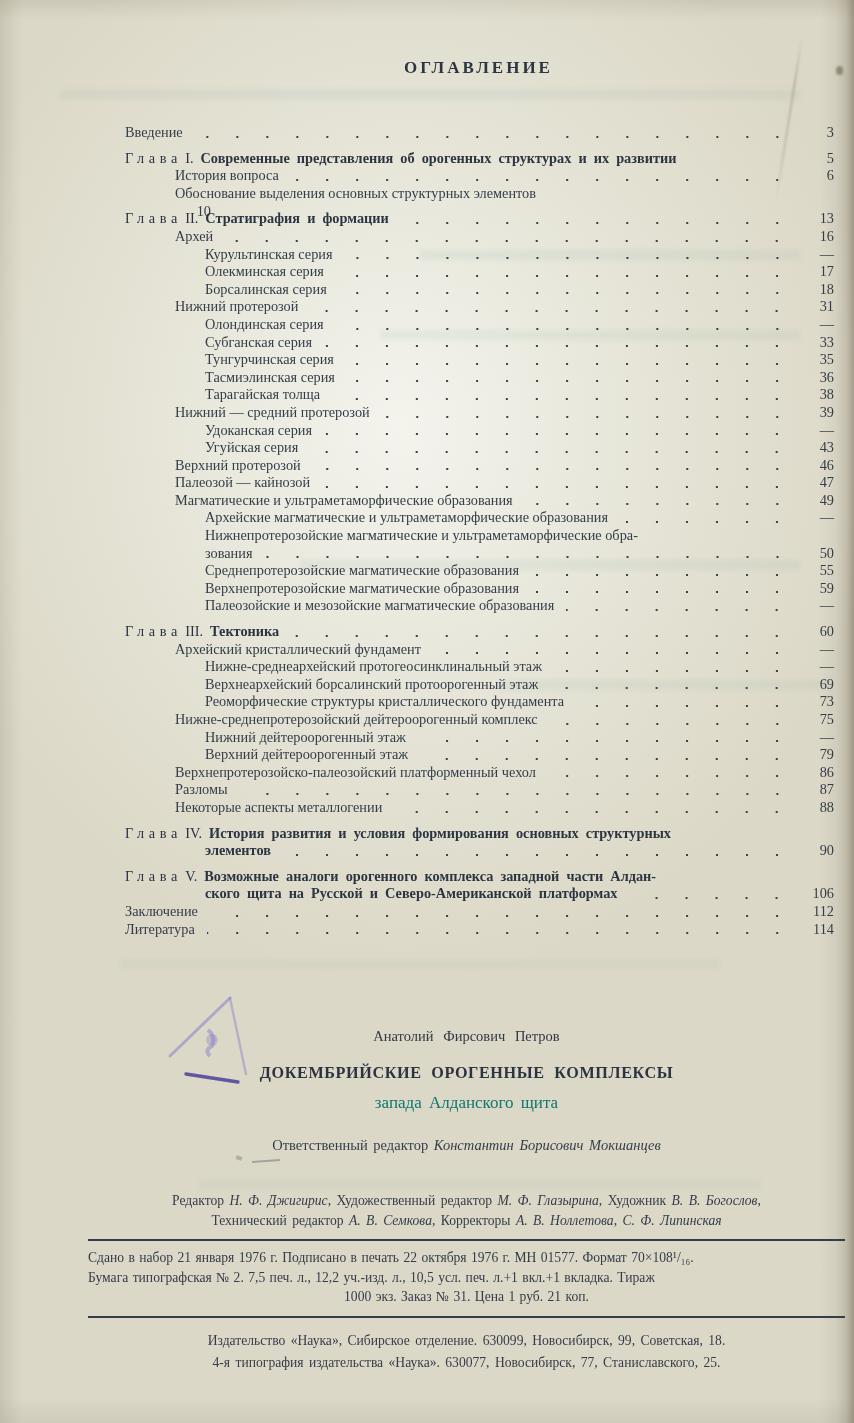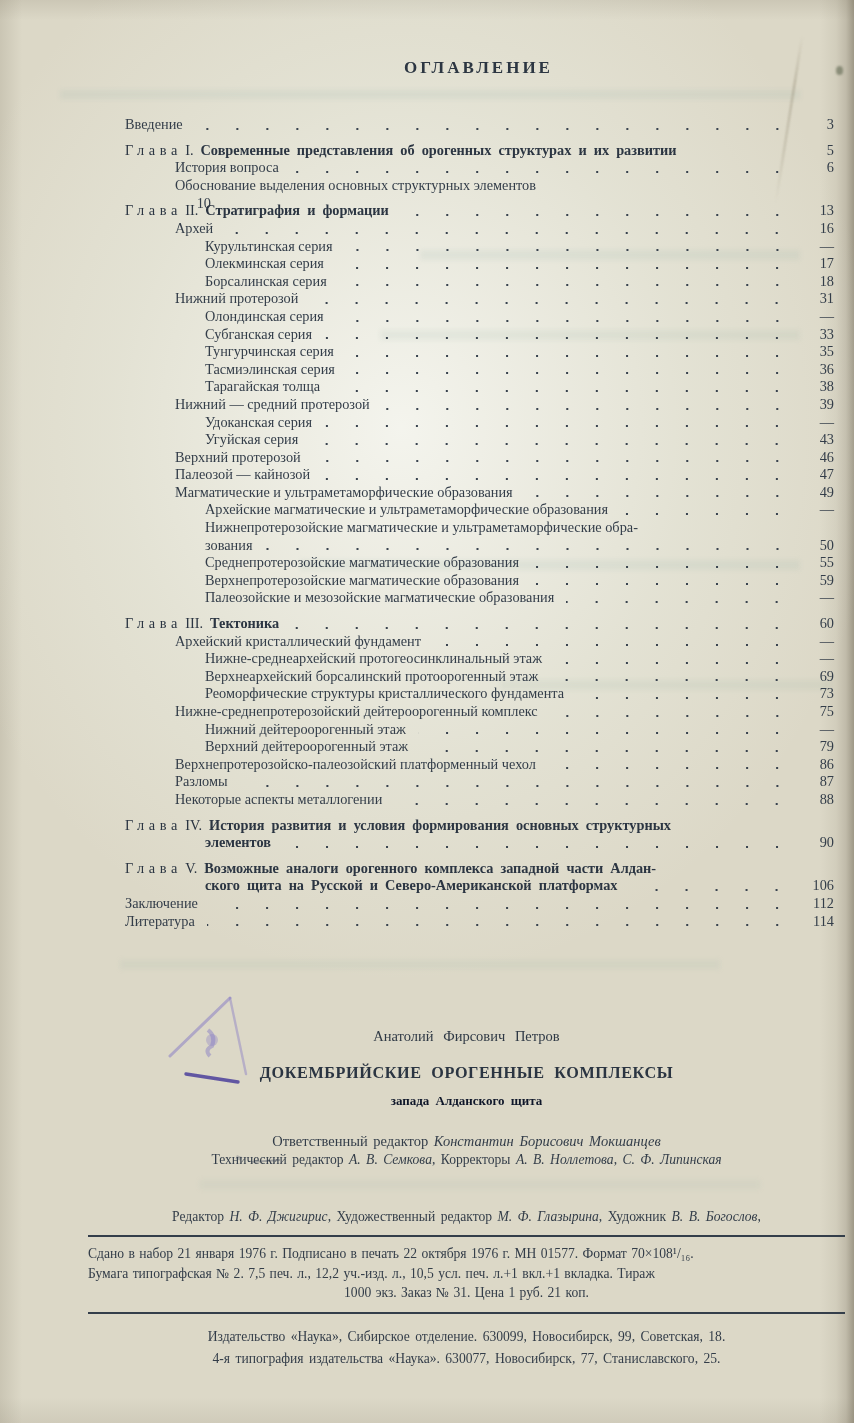--- a/index.html
+++ b/index.html
@@ -44,21 +44,21 @@
   .spacer{flex:1 1 auto;min-width:6px;}
   .pg{flex:none;width:36px;text-align:right;color:#333d49;}
   .stamp{position:absolute;left:138px;top:982px;pointer-events:none;}
   .pencil-dash{position:absolute;left:252px;top:1160px;width:28px;height:2px;
     background:rgba(92,98,114,.45);transform:rotate(-4deg);filter:blur(.4px);}
   .pencil-dot{position:absolute;left:236px;top:1156px;width:6px;height:4px;
     background:rgba(92,98,114,.35);transform:rotate(20deg);filter:blur(.6px);}
   .colophon{position:absolute;left:88px;top:1028px;width:757px;text-align:center;}
   .author{font-size:14.5px;word-spacing:6px;color:#2f3945;}
   .btitle{margin-top:19px;font-size:16.2px;font-weight:bold;letter-spacing:.6px;word-spacing:5px;color:#2b3542;}
-  .bsub{margin-top:10px;font-size:13px;font-weight:bold;word-spacing:3px;color:#0f172a;}
+  .bsub{margin-top:10px;font-size:17px;font-weight:normal;word-spacing:3px;color:#0f766e;}
   .resp{margin-top:24px;font-size:14.5px;word-spacing:2px;}
   .eds{font-size:13.6px;line-height:19.5px;word-spacing:2px;}
   .eds1{margin-top:37px;}
   .it{font-style:italic;}
   .rule{border:none;border-top:2.4px solid #343e4a;margin:9px 0 7px 0;}
   .print{font-size:13.6px;line-height:19.5px;text-align:justify;word-spacing:1px;}
   .print.center{text-align:center;}
   .pub{font-size:13.6px;line-height:22px;word-spacing:2px;}
   .pub1{margin-top:12px;}
 </style>
@@ -71,21 +71,21 @@
 <div class="ghost" style="left:300px;top:560px;width:500px;height:10px;background:rgba(150,180,168,.13);"></div>
 <div class="ghost" style="left:500px;top:680px;width:330px;height:10px;background:rgba(150,180,168,.12);"></div>
 <div class="ghost" style="left:120px;top:960px;width:600px;height:9px;background:rgba(150,180,168,.11);"></div>
 <div class="ghost" style="left:200px;top:1180px;width:560px;height:9px;background:rgba(150,180,168,.10);"></div>
 <div class="crease"></div>
 <div class="speck"></div>
 
 <h1 class="toc-title">ОГЛАВЛЕНИЕ</h1>
 
 <div class="toc" id="toc">
-    <div class="row" style="padding-left: 0px;">
+    <div class="row" style="padding-left: 0px; margin-top: 8px;">
       <span class="lab">Введение</span>
       <span class="dots"></span>
       <span class="pg">3</span>
     </div>
     <div class="row gap" style="padding-left: 0px;">
       <span class="pre lab b"><span class="chw" style="font-weight: normal;">Глава</span><span class="chn" style="font-weight: normal;">I.</span></span>
       <span class="lab b">Современные представления об орогенных структурах и их развитии</span>
       <span class="spacer"></span>
       <span class="pg">5</span>
     </div>
@@ -313,22 +313,22 @@
   <path d="M 48 92 L 100 100" stroke="#4b3f9b" stroke-width="3.4" fill="none" opacity="0.85" stroke-linecap="round"></path>
 </svg>
 <div class="pencil-dot"></div>
 <div class="pencil-dash"></div>
 
 <div class="colophon">
   <div class="author">Анатолий Фирсович Петров</div>
   <div class="btitle">ДОКЕМБРИЙСКИЕ ОРОГЕННЫЕ КОМПЛЕКСЫ</div>
   <div class="bsub">запада Алданского щита</div>
   <div class="resp" id="resp"><span>Ответственный редактор </span><span class="it">Константин Борисович Мокшанцев</span></div>
+  <div class="eds eds1" id="eds1"><span>Редактор </span><span class="it">Н. Ф. Джигирис</span><span>, Художественный редактор </span><span class="it">М. Ф. Глазырина</span><span>, Художник </span><span class="it">В. В. Богослов</span><span>,</span></div>
   <div class="eds" id="eds2"><span>Технический редактор </span><span class="it">А. В. Семкова</span><span>, Корректоры </span><span class="it">А. В. Ноллетова</span><span>, </span><span class="it">С. Ф. Липинская</span></div>
-  <div class="eds eds1" id="eds1"><span>Редактор </span><span class="it">Н. Ф. Джигирис</span><span>, Художественный редактор </span><span class="it">М. Ф. Глазырина</span><span>, Художник </span><span class="it">В. В. Богослов</span><span>,</span></div>
   <hr class="rule">
   <div class="print">Сдано в набор 21 января 1976 г. Подписано в печать 22 октября 1976 г. МН 01577. Формат 70×108¹/₁₆.</div>
   <div class="print">Бумага типографская № 2. 7,5 печ. л., 12,2 уч.-изд. л., 10,5 усл. печ. л.+1 вкл.+1 вкладка. Тираж</div>
   <div class="print center">1000 экз. Заказ № 31. Цена 1 руб. 21 коп.</div>
   <hr class="rule">
   <div class="pub pub1">Издательство «Наука», Сибирское отделение. 630099, Новосибирск, 99, Советская, 18.</div>
   <div class="pub">4-я типография издательства «Наука». 630077, Новосибирск, 77, Станиславского, 25.</div>
 </div>
 
 </body></html>

